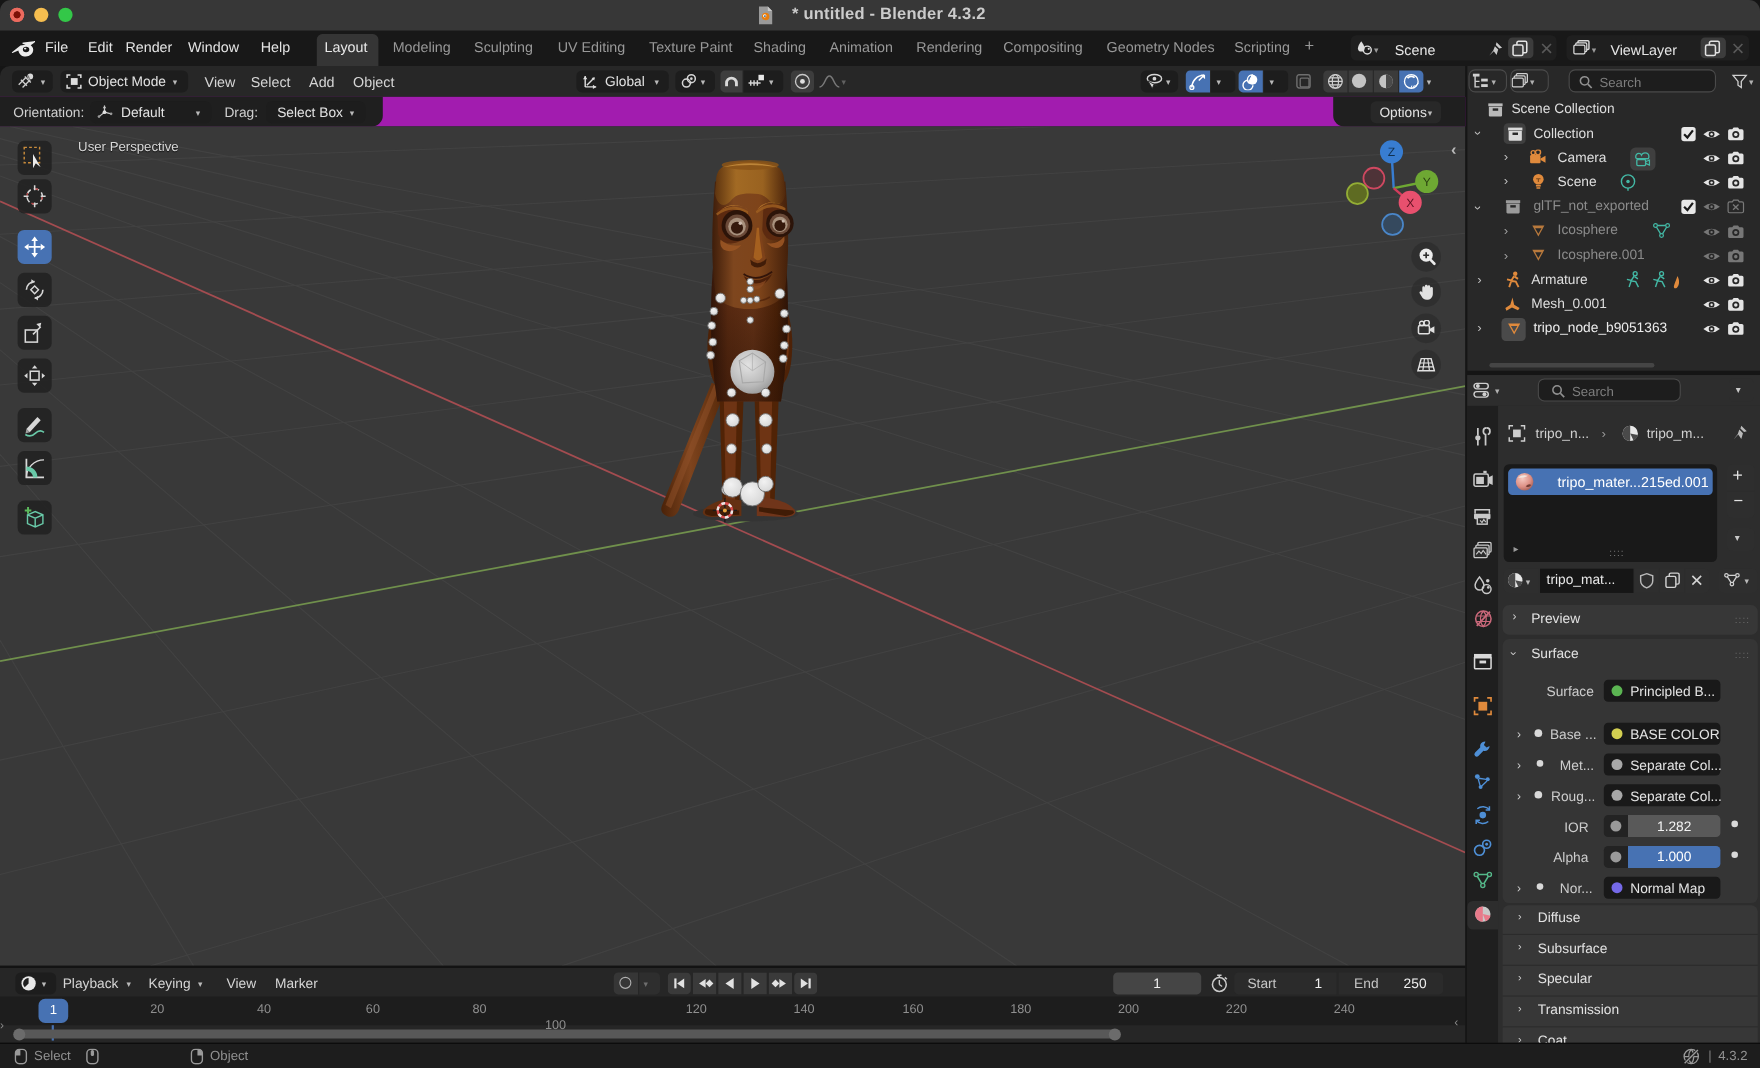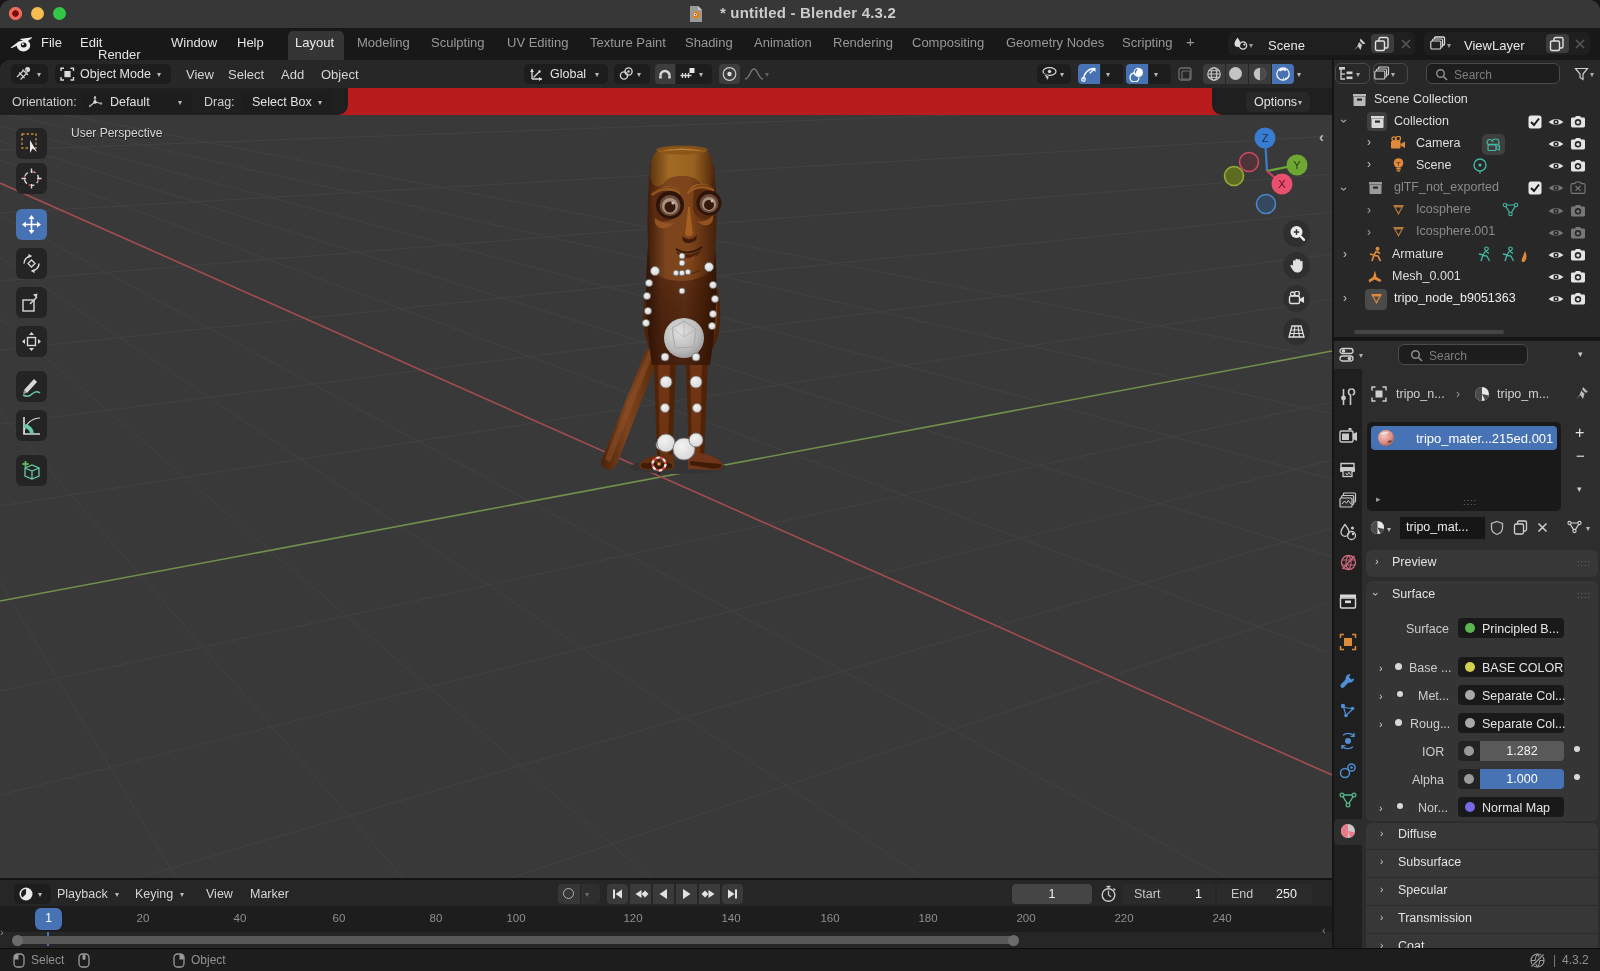--- a/index.html
+++ b/index.html
@@ -14,21 +14,21 @@
   #title-text { width:1600px; top:4px; text-align:center; color:#cbcbcb;
     font-size:15px; font-weight:bold; letter-spacing:0.2px; }
   
   #menubar { left:0; top:28px; width:1600px; height:32px; background:#181818; }
   .menu { color:#e4e4e4; font-size:13px; top:7px; }
   .tab { font-size:13px; top:7px; color:#989898; }
   .tab.active { color:#e9e9e9; }
   #tab-active-bg { background:#353535; border-radius:5px 5px 0 0; top:3px; height:29px; }
   
   #toolheader { left:0; top:60px; width:1332px; height:28px; background:#272727; border-radius:9px 0 0 0; }
-  #toolsettings { left:0; top:88px; width:1332px; height:27px; background:#b91c1c; }
+  #toolsettings { left:0; top:88px; width:1332px; height:27px; background:#a21caf; }
   .widget { background:#1d1d1d; border-radius:5px; color:#dedede; font-size:12px; }
   .widget2 { background:#282828; border-radius:5px; }
   .hmenu { color:#d5d5d5; font-size:13px; }
   
   #viewport { left:0; top:115px; width:1332px; height:763px; background:#393939; overflow:hidden; }
   .ovl { color:#d9d9d9; font-size:12px; text-shadow:0 1px 1px rgba(0,0,0,0.7); }
   .toolbtn { left:16px; width:31px; height:31px; background:rgba(35,35,35,0.92);
     border-radius:6px; }
   .toolbtn.active { background:#4772b3; }
   .navbtn { border-radius:50%; width:27px; height:27px; background:rgba(42,42,42,0.62); }
@@ -69,21 +69,21 @@
 
   <div id="menubar" class="abs">
     <svg class="abs" style="left:10px;top:8px;" width="22" height="17" viewBox="0 0 22 17">
       <path d="M8.6 5.4 L1.4 11 C0.3 11.8 0.8 12.4 1.9 11.9 L6.7 9.8 C7.2 13 9.9 15.4 13.4 15.4 C17.1 15.4 20.2 12.7 20.2 9.3 C20.2 7.6 19.3 6.1 17.9 5.1 L21.4 2.6 C22.4 1.8 21.9 1.2 20.8 1.4 L11.2 2.7 C10 2.9 9.9 3.6 11 3.9 L13.3 4.6 Z" fill="#ececec"></path>
       <ellipse cx="13.5" cy="9.2" rx="4.3" ry="3.7" fill="#ececec"></ellipse>
       <ellipse cx="13.7" cy="8.9" rx="2.9" ry="2.5" fill="#181818"></ellipse>
       <ellipse cx="12.9" cy="8.2" rx="1.1" ry="0.9" fill="#ececec"></ellipse>
     </svg>
     <div class="menu abs" style="left:41px;">File</div>
     <div class="menu abs" style="left:80px;">Edit</div>
-    <div class="menu abs" style="left:98px;margin-top:12px;">Render</div>
+    <div class="menu abs" style="left:114px;">Render</div>
     <div class="menu abs" style="left:171px;">Window</div>
     <div class="menu abs" style="left:237px;">Help</div>
     <div id="tab-active-bg" class="abs" style="left:288px;width:56px;"></div>
     <div class="tab active abs" style="left:295px;">Layout</div>
     <div class="tab abs" style="left:357px;">Modeling</div>
     <div class="tab abs" style="left:431px;">Sculpting</div>
     <div class="tab abs" style="left:507px;">UV Editing</div>
     <div class="tab abs" style="left:590px;">Texture Paint</div>
     <div class="tab abs" style="left:685px;">Shading</div>
     <div class="tab abs" style="left:754px;">Animation</div>
@@ -1022,21 +1022,21 @@
     <div class="abs" style="left:1195px;top:7px;color:#f0f0f0;font-size:12.5px;">1</div>
     <div class="abs" style="left:1217px;top:4px;width:95px;height:20px;background:#2b2b2b;border-radius:0 4px 4px 0;"></div>
     <div class="abs" style="left:1231px;top:7px;color:#c5c5c5;font-size:12.5px;">End</div>
     <div class="abs" style="left:1276px;top:7px;color:#f0f0f0;font-size:12.5px;">250</div>
 
     <div id="ruler" class="abs">
       <div class="fnum" style="left:143px;">20</div>
       <div class="fnum" style="left:240px;">40</div>
       <div class="fnum" style="left:339px;">60</div>
       <div class="fnum" style="left:436px;">80</div>
-      <div class="fnum" style="left:516px;">100</div>
+      <div class="fnum" style="left:505px;margin-top:14px;">100</div>
       <div class="fnum" style="left:633px;">120</div>
       <div class="fnum" style="left:731px;">140</div>
       <div class="fnum" style="left:830px;">160</div>
       <div class="fnum" style="left:928px;">180</div>
       <div class="fnum" style="left:1026px;">200</div>
       <div class="fnum" style="left:1124px;">220</div>
       <div class="fnum" style="left:1222px;">240</div>
       <div class="abs" style="left:35px;top:2px;width:27px;height:22px;background:#4772b3;border-radius:6px;"></div>
       <div class="abs" style="left:35px;top:5px;width:27px;text-align:center;color:#fff;font-size:12px;">1</div>
     </div>

